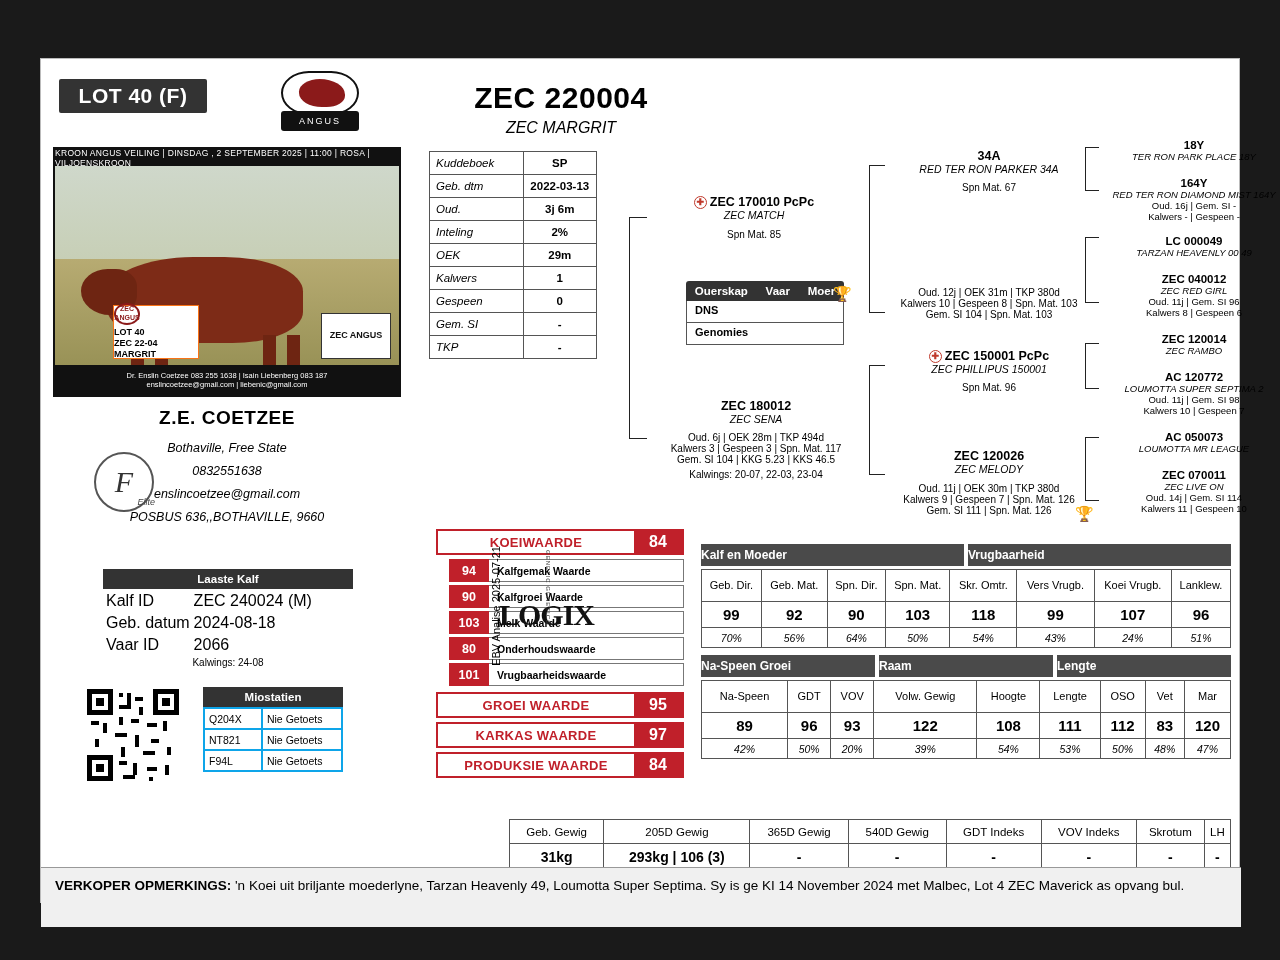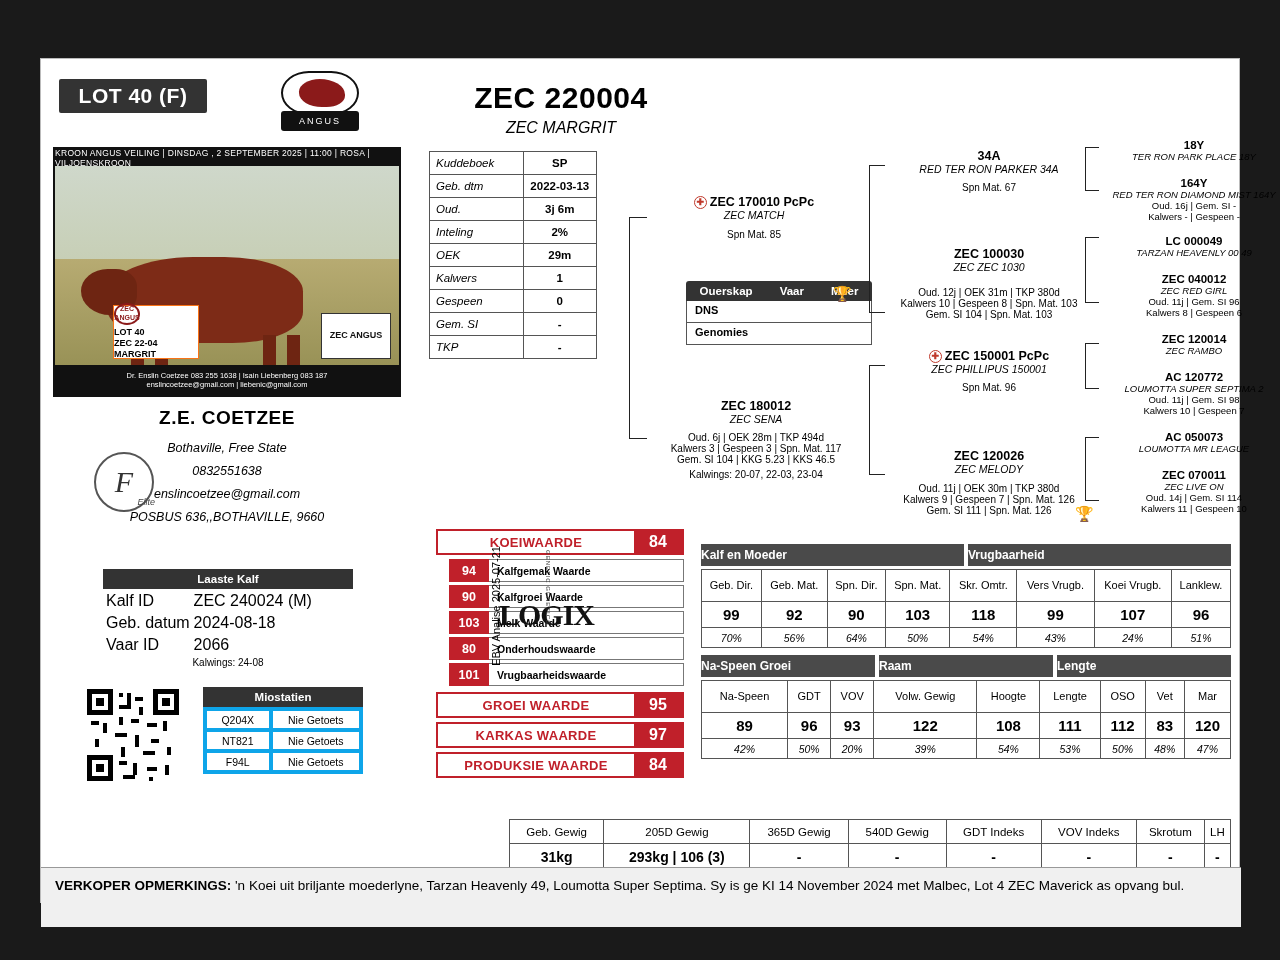--- a/index.html
+++ b/index.html
@@ -102,25 +102,25 @@
   
   .lk-wrap { position:absolute; left:62px; top:510px; width:250px; }
   .lk-title { background:#333; color:#fff; font-size:11.5px; font-weight:bold;
     text-align:center; padding:4px 0; }
   .kalwings-note { position:absolute; left:62px; top:598px; width:250px; text-align:center;
     font-size:10px; }
   
   .qr { position:absolute; left:46px; top:630px; width:92px; height:92px; background:#fff; }
   .qr i { position:absolute; background:#000; }
   
-  .mio { position:absolute; left:162px; top:628px; width:160px; }
+  .mio { position:absolute; left:162px; top:628px; width:140px; }
   .mio-title { background:#333; color:#fff; font-size:11.5px; font-weight:bold;
     text-align:center; padding:4px 0; }
   .mio table { width:100%; border-collapse:collapse; font-size:10.5px; }
-  .mio td { border:4px solid #0ea5e9; padding:0 4px; height:21px; text-align:center; }
+  .mio td { border:2px solid #0ea5e9; padding:0 4px; height:21px; }
   .mio td.k { font-weight:normal; width:42%; }
   
   .kb { position:absolute; left:388px; top:92px; width:168px; }
   .kb table { width:100%; border-collapse:collapse; font-size:11.5px; }
   .kb td { border:1px solid #555; height:23px; padding:2px 6px; }
   .kb td.k { font-style:italic; text-align:left; width:56%; }
   .kb td.v { font-weight:bold; text-align:center; }
   
   .ped { position:absolute; left:560px; top:78px; width:630px; height:400px; font-size:11px; }
   .pn { position:absolute; text-align:center; }
@@ -128,21 +128,21 @@
   .pn .nm2 { font-weight:bold; font-size:11.5px; }
   .pn .it { font-style:italic; font-size:10.5px; }
   .pn .sm { font-size:10px; }
   .pn .sm2 { font-size:9.5px; }
   .brk { position:absolute; border:1px solid #222; border-right:none; }
   .pcp-icon { display:inline-block; width:13px; height:13px; border-radius:50%; background:#fff;
     border:1.5px solid #c0392b; color:#c0392b; font-size:9px; font-weight:bold; line-height:11px;
     text-align:center; vertical-align:middle; margin-right:3px; }
   .trophy { font-size:15px; }
   
-  .ouer { position:absolute; left:645px; top:222px; width:186px; }
+  .ouer { position:absolute; left:645px; top:222px; width:158px; }
   .ouer .hdr { background:#333; color:#fff; font-size:11.5px; font-weight:bold;
     display:flex; justify-content:space-around; padding:4px 0; border-radius:3px 3px 0 0;}
   .ouer .row { border:1px solid #555; border-top:none; height:22px; font-size:11px;
     font-weight:bold; padding:3px 8px; background:#fff; }
   
   .idx { position:absolute; left:395px; top:470px; width:248px; }
   .bigbar { display:flex; align-items:stretch; border:2px solid #c0202a; height:26px; margin-bottom:4px; }
   .bigbar .lbl { flex:1; color:#c0202a; font-weight:bold; font-size:13px;
     display:flex; align-items:center; justify-content:center; letter-spacing:.3px; }
   .bigbar .val { width:48px; background:#c0202a; color:#fff; font-weight:bold; font-size:16px;
@@ -393,24 +393,20 @@
       <div class="sm">Gem. SI 104 | KKG 5.23 | KKS 46.5</div>
       <div class="sm" style="margin-top:4px">Kalwings: 20-07, 22-03, 23-04</div>
     </div>
 
     <div class="pn" style="left:288px; top:12px; width:200px;">
       <div class="nm">34A</div>
       <div class="it">RED TER RON PARKER 34A</div>
       <div class="sm" style="margin-top:7px">Spn Mat. 67</div>
     </div>
 
-    <div class="pn" style="left:280px; top:110px; width:216px;">
-      <div class="nm">ZEC 100030</div>
-      <div class="it">ZEC ZEC 1030</div>
-    </div>
     <div class="pn" style="left:232px; top:148px;"><span class="trophy">🏆</span></div>
     <div class="pn" style="left:280px; top:150px; width:216px;">
       <div class="sm">Oud. 12j | OEK 31m | TKP 380d</div>
       <div class="sm">Kalwers 10 | Gespeen 8 | Spn. Mat. 103</div>
       <div class="sm">Gem. SI 104 | Spn. Mat. 103</div>
     </div>
 
     <div class="pn" style="left:280px; top:212px; width:216px;">
       <div class="nm">
         <span class="pcp-icon">✚</span><span>ZEC 150001</span>

